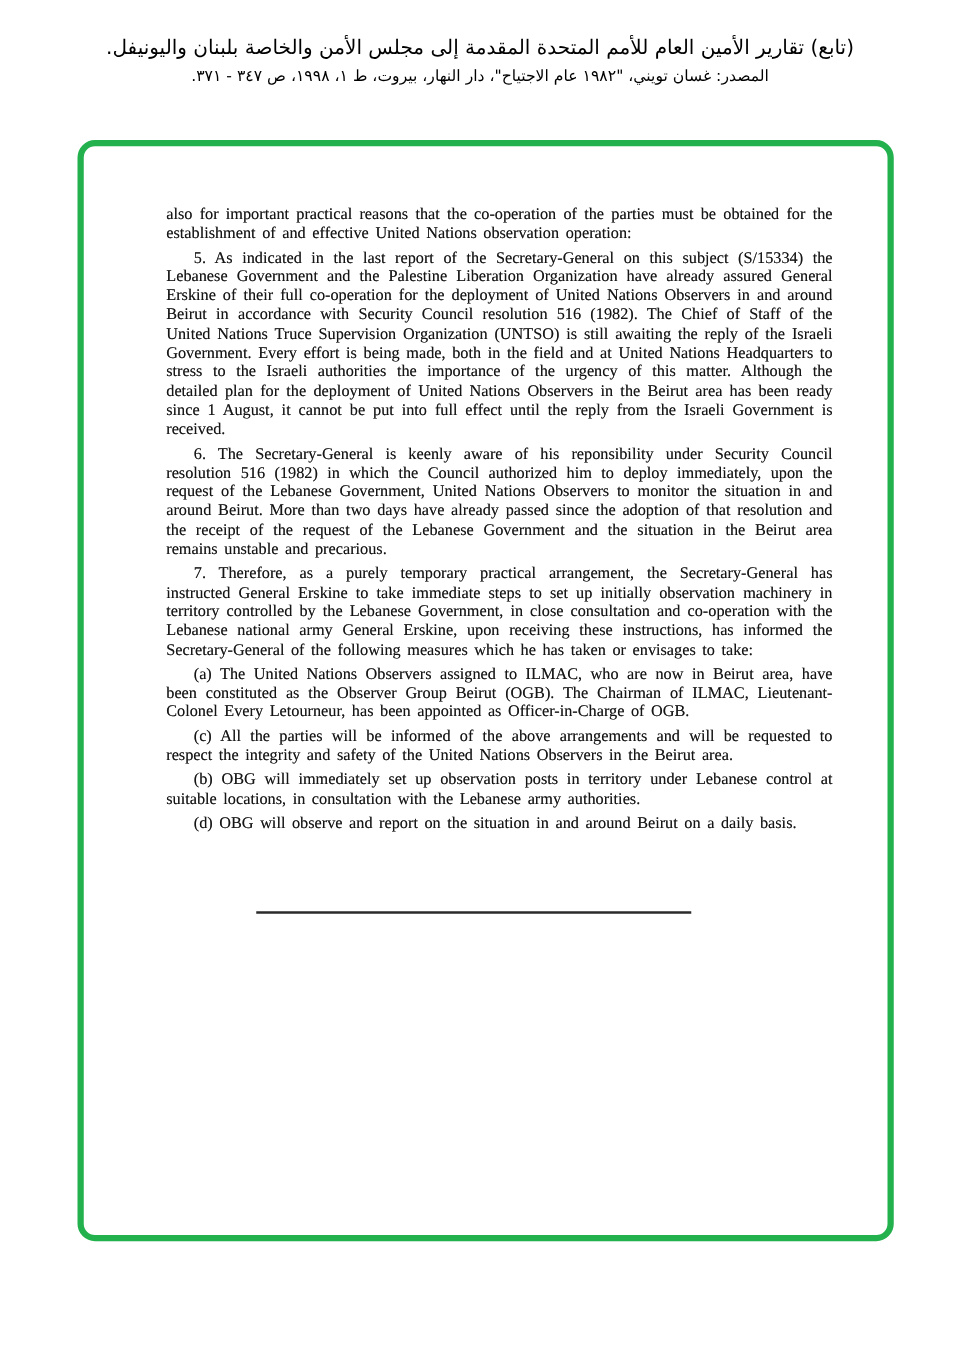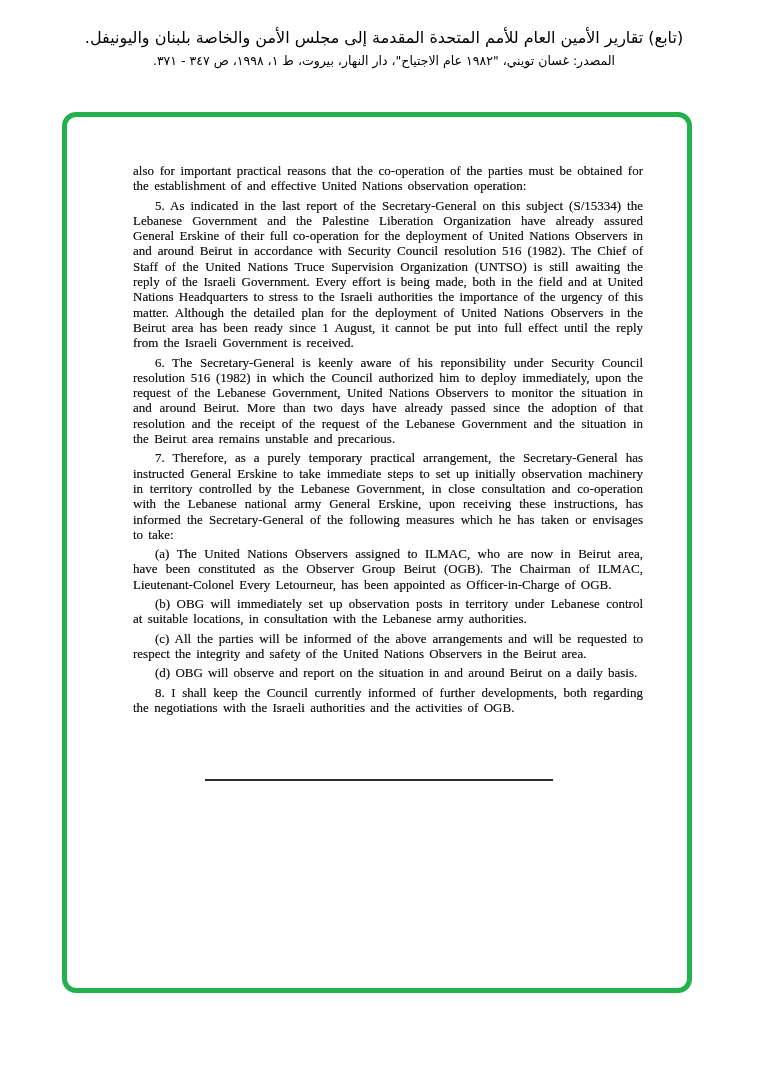--- a/index.html
+++ b/index.html
@@ -40,20 +40,21 @@
   
   .frame {
     position: absolute;
     left: 62px;
     top: 112px;
     width: 620px;
     height: 871px;
     border: 5px solid #22b14c;
     border-radius: 14px;
     background: #ffffff;
+    padding-left: 23px;
   }
 
   
   .content {
     position: absolute;
     left: 66px;
     right: 44px;
     top: 46px;
     color: #161616;
     font-size: 13px;
@@ -86,20 +87,19 @@
   <div class="line2">المصدر: غسان تويني، "١٩٨٢ عام الاجتياح"، دار النهار، بيروت، ط ١، ١٩٩٨، ص ٣٤٧ - ٣٧١.</div>
 </div>
 
 <div class="frame" style="border-color: rgb(34, 177, 76);">
   <div class="content">
     <p class="para noindent">also for important practical reasons that the co-operation of the parties must be obtained for the establishment of and effective United Nations observation operation:</p>
     <p class="para">5. As indicated in the last report of the Secretary-General on this subject (S/15334) the Lebanese Government and the Palestine Liberation Organization have already assured General Erskine of their full co-operation for the deployment of United Nations Observers in and around Beirut in accordance with Security Council resolution 516 (1982). The Chief of Staff of the United Nations Truce Supervision Organization (UNTSO) is still awaiting the reply of the Israeli Government. Every effort is being made, both in the field and at United Nations Headquarters to stress to the Israeli authorities the importance of the urgency of this matter. Although the detailed plan for the deployment of United Nations Observers in the Beirut area has been ready since 1 August, it cannot be put into full effect until the reply from the Israeli Government is received.</p>
     <p class="para">6. The Secretary-General is keenly aware of his reponsibility under Security Council resolution 516 (1982) in which the Council authorized him to deploy immediately, upon the request of the Lebanese Government, United Nations Observers to monitor the situation in and around Beirut. More than two days have already passed since the adoption of that resolution and the receipt of the request of the Lebanese Government and the situation in the Beirut area remains unstable and precarious.</p>
     <p class="para">7. Therefore, as a purely temporary practical arrangement, the Secretary-General has instructed General Erskine to take immediate steps to set up initially observation machinery in territory controlled by the Lebanese Government, in close consultation and co-operation with the Lebanese national army  General Erskine, upon receiving these instructions, has informed the Secretary-General of the following measures which he has taken or envisages to take:</p>
     <p class="para">(a) The United Nations Observers assigned to ILMAC, who are now in Beirut area, have been constituted as the Observer Group Beirut (OGB). The Chairman of ILMAC, Lieutenant-Colonel Every Letourneur, has been appointed as Officer-in-Charge of OGB.</p>
+    <p class="para">(c) All the parties will be informed of the above arrangements and will be requested to respect the integrity and safety of the United Nations Observers in the Beirut area.</p>
     <p class="para">(b) OBG will immediately set up observation posts in territory under Lebanese control at suitable locations, in consultation with the Lebanese army authorities.</p>
-    <p class="para">(c) All the parties will be informed of the above arrangements and will be requested to respect the integrity and safety of the United Nations Observers in the Beirut area.</p>
     <p class="para">(d) OBG will observe and report on the situation in and around Beirut on a daily basis.</p>
-    <p class="para">8. I shall keep the Council currently informed of further developments, both regarding the negotiations with the Israeli authorities and the activities of OGB.</p>
 
     <div class="rule"></div>
   </div>
 </div>
 
 </body></html>

